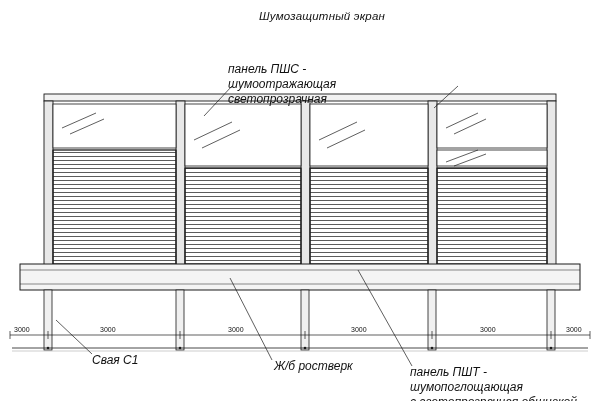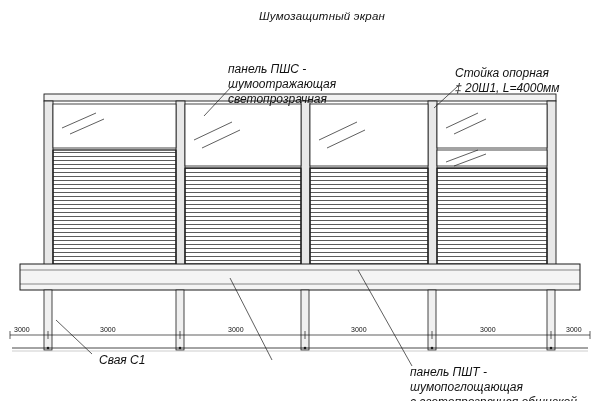--- a/index.html
+++ b/index.html
@@ -166,25 +166,24 @@
 
       <line x1="272" y1="360" x2="230" y2="278" stroke="#1a1a1a" stroke-width="0.7"></line>
 
       <line x1="412" y1="366" x2="358" y2="270" stroke="#1a1a1a" stroke-width="0.7"></line>
     </g>
   </svg>
 
   <div class="anno" style="left:228px; top:62px; width:175px;">панель ПШС - шумоотражающая
 светопрозрачная</div>
 
-  <div class="anno" style="left:455px; top:66px; width:120px;">Стойка опорная
-‡ 20Ш1, L=4000мм</div>
 
-  <div class="anno" style="left:99px; top:353px; width:80px;">Свая С1</div>
+  <div class="anno" style="left:92px; top:353px; width:80px;">Свая С1</div>
 
+  <div class="anno" style="left:274px; top:359px; width:110px;">Ж/б ростверк</div>
 
   <div class="anno" style="left:410px; top:365px; width:180px;">панель ПШТ - шумопоглощающая
 с светопрозрачная обшивкой</div>
 
   <div class="dim" style="left:14px; top:326px;">3000</div>
   <div class="dim" style="left:100px; top:326px;">3000</div>
   <div class="dim" style="left:228px; top:326px;">3000</div>
   <div class="dim" style="left:351px; top:326px;">3000</div>
   <div class="dim" style="left:480px; top:326px;">3000</div>
   <div class="dim" style="left:566px; top:326px;">3000</div>

